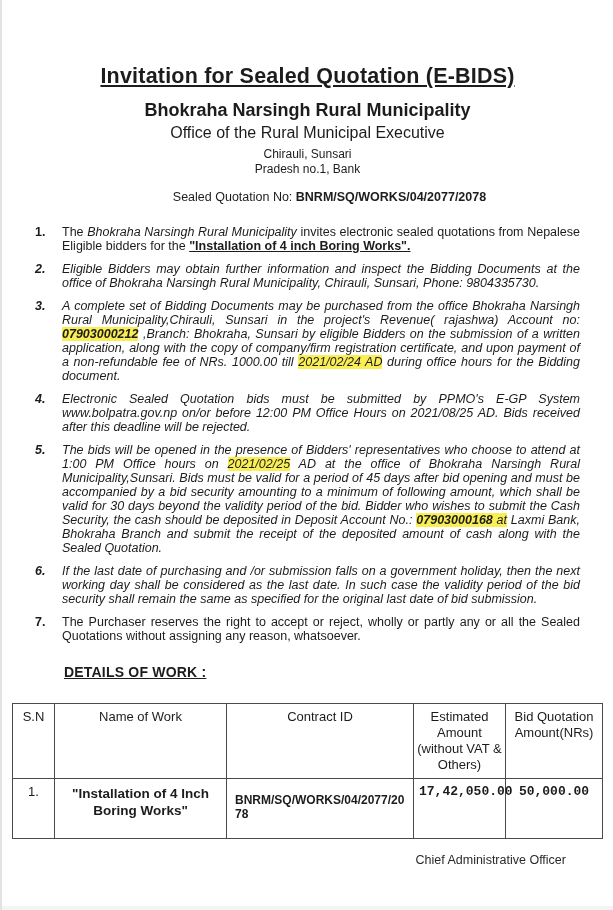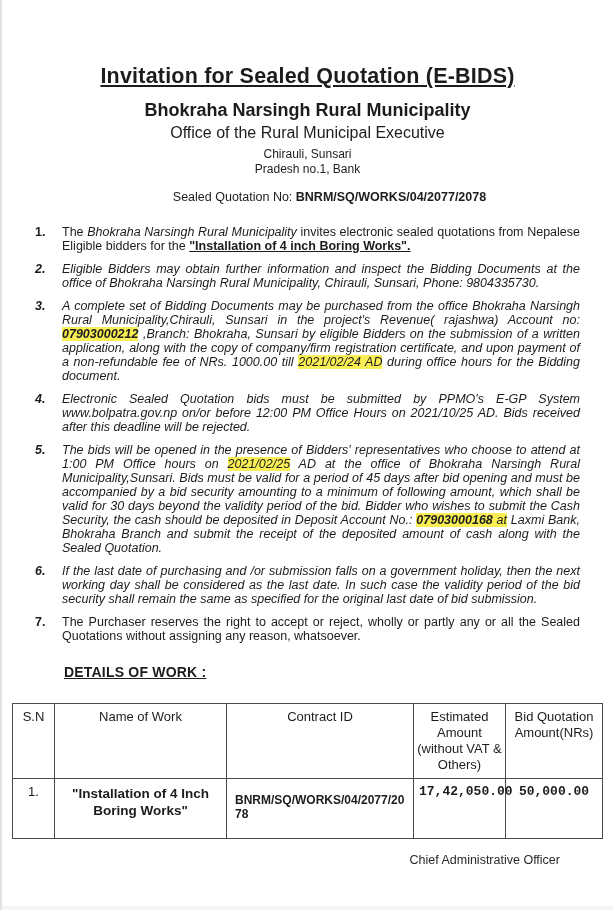--- a/index.html
+++ b/index.html
@@ -57,21 +57,21 @@
   col.c-contract { width:187px; }
   col.c-est { width:92px; }
   col.c-sec { width:97px; }
   td { font-size:13px; font-weight:bold; padding:4px 5px; line-height:17px; }
   td.sn { text-align:center; font-weight:normal; }
   td.name { text-align:center; font-size:13.5px; padding-top:6px; }
   td.contract { font-size:12px; word-break:break-all; padding:14px 6px 0 8px; line-height:14px; height:60px; }
   td.amount { text-align:center; padding-top:4px;font-family:Liberation Mono, monospace; }
 
   .signature {
-    position:absolute; right:53px; top:853px;
+    position:absolute; right:47px; top:853px;
     font-size:12.5px; color:#2a2a2a;
   }
 </style>
 </head>
 <body>
 
 <div class="page">
 
   <div class="header">
     <div class="title">Invitation for Sealed Quotation (E-BIDS)</div>
@@ -90,21 +90,21 @@
     <div class="notice">
       <span class="num i">2.</span>
       <div class="body i"><span>Eligible Bidders may obtain further information and inspect the Bidding Documents at the office of Bhokraha Narsingh Rural Municipality, Chirauli, Sunsari, Phone: 9804335730.</span></div>
     </div>
     <div class="notice">
       <span class="num i">3.</span>
       <div class="body i"><span>A complete set of Bidding Documents may be purchased from the office Bhokraha Narsingh Rural Municipality,Chirauli, Sunsari  in the project's Revenue( rajashwa) Account no: </span><span class="b hl">07903000212</span><span> ,Branch: Bhokraha, Sunsari by eligible  Bidders on the  submission of a written application, along with the copy of company/firm registration certificate, and upon  payment of a non-refundable fee of  NRs. 1000.00 till </span><span class="hl">2021/02/24 AD</span><span> during office hours for the Bidding document.</span></div>
     </div>
     <div class="notice">
       <span class="num i">4.</span>
-      <div class="body i"><span>Electronic Sealed Quotation bids must be submitted by PPMO's E-GP System www.bolpatra.gov.np on/or before 12:00 PM Office Hours on 2021/10/25 AD. Bids received after this deadline will be rejected.</span></div>
+      <div class="body i"><span>Electronic Sealed Quotation bids must be submitted by PPMO's E-GP System www.bolpatra.gov.np on/or before 12:00 PM Office Hours on 2021/08/25 AD. Bids received after this deadline will be rejected.</span></div>
     </div>
     <div class="notice">
       <span class="num i">5.</span>
       <div class="body i"><span>The bids will be opened in the presence of Bidders' representatives who choose to attend at 1:00 PM Office hours on </span><span class="hl">2021/02/25</span><span> AD at the office of Bhokraha Narsingh Rural Municipality,Sunsari. Bids must be valid for a period of 45 days after bid opening and must be accompanied by a bid security amounting to a minimum of following amount, which shall be valid for 30 days beyond the validity period of the bid. Bidder who wishes to submit the Cash Security, the cash should be deposited in Deposit Account No.: </span><span class="b hl">07903000168</span><span class="hl">  at</span><span> Laxmi Bank, Bhokraha Branch and submit the receipt of the deposited amount of cash along with the Sealed Quotation.</span></div>
     </div>
     <div class="notice">
       <span class="num i">6.</span>
       <div class="body i"><span>If the last date of purchasing and /or submission falls on a government holiday, then the next working day shall be considered as the last date. In such case the validity period of the bid security shall remain the same as specified for the original last date of bid submission.</span></div>
     </div>
     <div class="notice">

